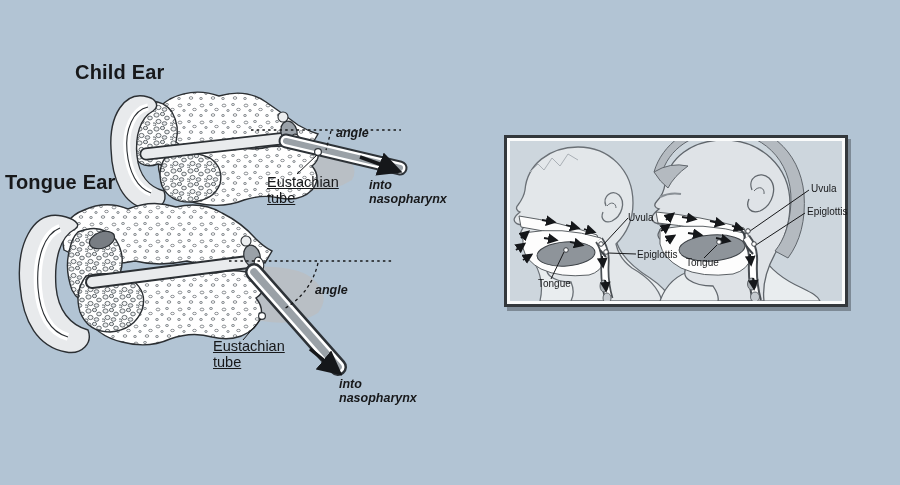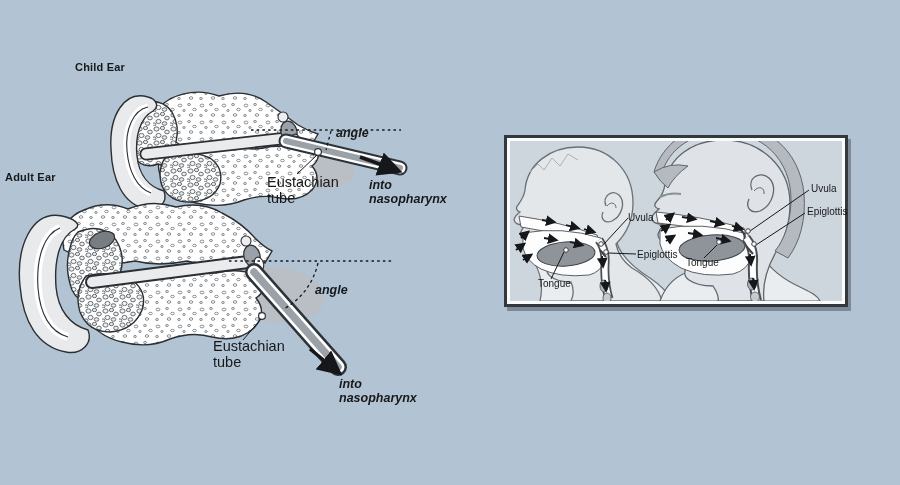--- a/index.html
+++ b/index.html
@@ -5,22 +5,22 @@
   html,body{margin:0;padding:0;}
   body{background:#b2c4d4;font-family:"Liberation Sans",sans-serif;}
   .stage{position:relative;width:900px;height:485px;background:#b2c4d4;overflow:hidden;}
   .art{position:absolute;left:0;top:0;pointer-events:none;}
   .panel-frame{
     position:absolute;left:504px;top:135px;width:344px;height:172px;
     box-sizing:border-box;border:3px solid #33383c;background:#cdd6dd;
     box-shadow:inset 0 0 0 3px #fafbfb, 3px 4px 0 rgba(40,45,50,.38);
   }
   .lbl{position:absolute;color:#17181a;white-space:nowrap;line-height:1.1;}
-  .lbl.title{font-size:11px;font-weight:700;letter-spacing:.2px;text-align:center;}
-  .lbl.callout{font-size:14.5px;}
+  .lbl.title{font-size:20px;font-weight:700;letter-spacing:.2px;text-align:center;}
+  .lbl.callout{font-size:14.5px;text-decoration:underline;}
   .lbl.ital{font-style:italic;font-size:12.5px;font-weight:bold;}
   .lbl.panel-lbl{font-size:10px;}
 </style>
 </head>
 <body>
 
 <div class="stage">
 
   <div class="panel-frame"></div>
 
@@ -209,21 +209,21 @@
         <g>
           <circle cx="748" cy="231" r="2.3" fill="#ffffff" stroke="#3d4247" stroke-width="1"></circle>
           <circle cx="754" cy="244" r="2.3" fill="#ffffff" stroke="#3d4247" stroke-width="1"></circle>
           <circle cx="719" cy="242" r="2.3" fill="#ffffff" stroke="#3d4247" stroke-width="1"></circle>
         </g>
       </g>
     </g>
   </svg>
 
   <div class="lbl title" style="left:75px;top:61px">Child Ear</div>
-  <div class="lbl title" style="left:5px;top:171px">Adult Ear</div>
+  <div class="lbl title" style="left:5px;top:171px">Tongue Ear</div>
 
   <div class="lbl ital" style="left:336px;top:127px">angle</div>
   <div class="lbl callout" style="left:267px;top:175px">
     <div>Eustachian</div>
     <div>tube</div>
   </div>
   <div class="lbl ital" style="left:369px;top:179px">
     <div>into</div>
     <div>nasopharynx</div>
   </div>

